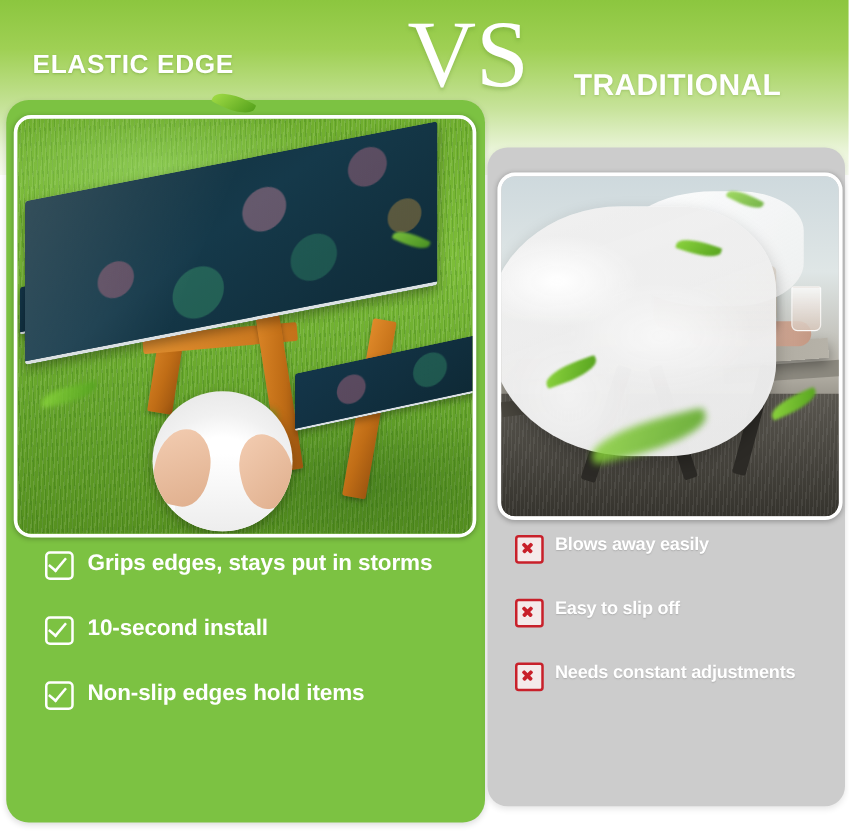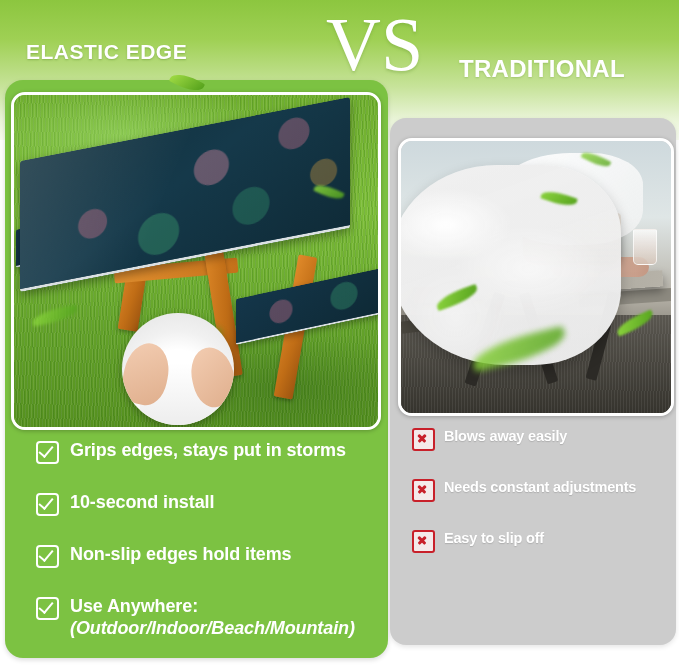--- a/index.html
+++ b/index.html
@@ -325,37 +325,30 @@
       <span class="row-txt">Grips edges, stays put in storms</span>
     </div>
     <div class="row">
       <span class="chk"></span>
       <span class="row-txt">10-second install</span>
     </div>
     <div class="row">
       <span class="chk"></span>
       <span class="row-txt">Non-slip edges hold items</span>
     </div>
-    <div class="row">
-      <span class="chk"></span>
-      <span class="row-txt">
-        <span>Use Anywhere:</span>
-        <span class="sub">(Outdoor/Indoor/Beach/Mountain)</span>
-      </span>
-    </div>
   </div>
 
   <div class="list-right">
     <div class="row-r">
       <span class="xbox"></span>
       <span class="row-r-txt">Blows away easily</span>
     </div>
     <div class="row-r">
       <span class="xbox"></span>
-      <span class="row-r-txt">Needs constant adjustments</span>
+      <span class="row-r-txt">Easy to slip off</span>
     </div>
     <div class="row-r">
       <span class="xbox"></span>
-      <span class="row-r-txt">Easy to slip off</span>
+      <span class="row-r-txt">Needs constant adjustments</span>
     </div>
   </div>
 
 </div>
 
 </body></html>

